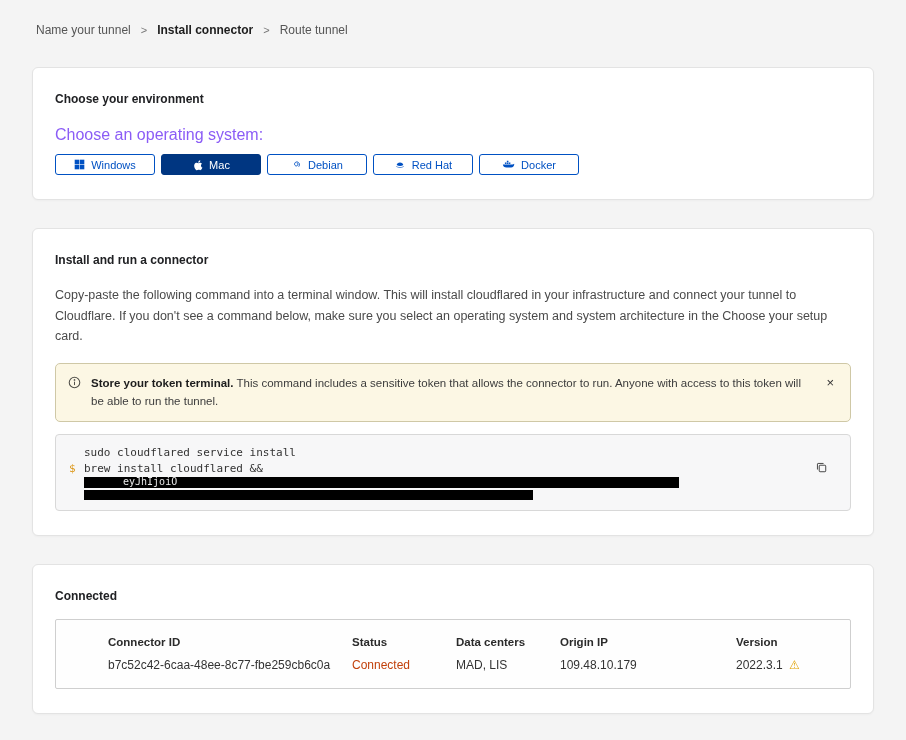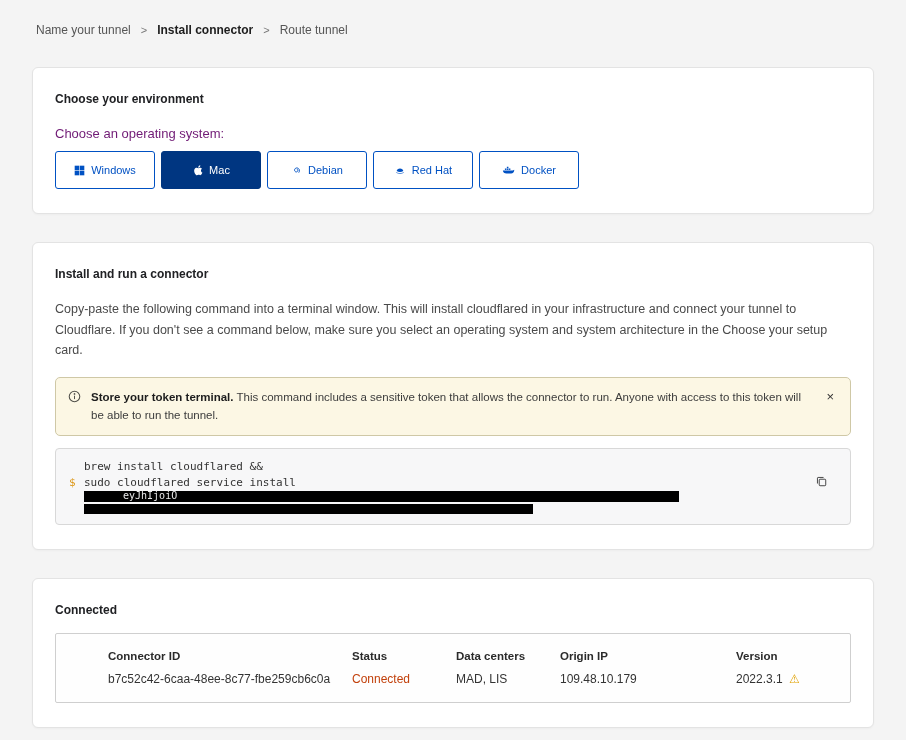--- a/index.html
+++ b/index.html
@@ -12,23 +12,23 @@
   .breadcrumb { padding: 23px 4px 0 4px; margin-bottom: 30px; font-size: 12px; color: #555; display: flex; align-items: center; gap: 10px; }
   .crumb { cursor: default; }
   .crumb.active { font-weight: bold; color: #1d1d1d; }
   .crumb-sep { color: #777; font-size: 11px; }
 
   
   .card { background: #fff; border: 1px solid #e3e3e3; border-radius: 6px; padding: 24px 22px; margin-bottom: 28px; box-shadow: 0 1px 2px rgba(0,0,0,0.03); }
   .card-title { font-size: 12px; font-weight: bold; color: #202124; }
 
   
-  .os-label { margin-top: 20px; font-size: 13px; color: #701a75; }
+  .os-label { margin-top: 20px; font-size: 16px; color: #8b5cf6; }
   .os-row { margin-top: 10px; display: flex; gap: 6px; }
-  .os-btn { display: flex; align-items: center; justify-content: center; gap: 6px; width: 100px; height: 38px;
+  .os-btn { display: flex; align-items: center; justify-content: center; gap: 6px; width: 100px; height: 21px;
             border: 1px solid #0051c3; border-radius: 3px; background: #fff; color: #0051c3; font-size: 11px;
             font-family: "Liberation Sans", sans-serif; cursor: pointer; }
   .os-btn .os-icon { display: inline-flex; align-items: center; }
   .os-btn.selected { background: #003681; border-color: #003681; color: #fff; }
   .os-btn svg { display: block; }
 
   
   .desc { margin-top: 18px; font-size: 12.5px; line-height: 1.65; color: #4a4a4a; max-width: 800px; }
   .warning-banner { margin-top: 16px; display: flex; align-items: flex-start; gap: 10px;
                     background: #fcf7e4; border: 1px solid #cfc8a6; border-radius: 5px; padding: 10px 12px; }
@@ -143,22 +143,22 @@
       </span>
       <span class="warning-text">
         <b>Store your token terminal.</b>
         <span>This command includes a sensitive token that allows the connector to run. Anyone with access to this token will be able to run the tunnel.</span>
       </span>
       <button class="warning-close">×</button>
     </div>
 
     <div class="code-block">
       <span class="code-prompt">$</span>
+      <div class="code-line">sudo cloudflared service install</div>
       <div class="code-line">brew install cloudflared &amp;&amp;</div>
-      <div class="code-line">sudo cloudflared service install</div>
       <div class="redact-bar bar1">
         <span class="token-prefix">eyJhIjoiO</span>
       </div>
       <div class="redact-bar bar2"></div>
       <button class="copy-btn" title="Copy">
         <svg width="13" height="13" viewBox="0 0 16 16" fill="none" stroke="currentColor" stroke-width="1.2">
             <rect x="5.2" y="5.2" width="8" height="8" rx="1"></rect>
             <path d="M3 10.5V3.8C3 3.3 3.3 3 3.8 3h6.7"></path>
           </svg>
       </button>

